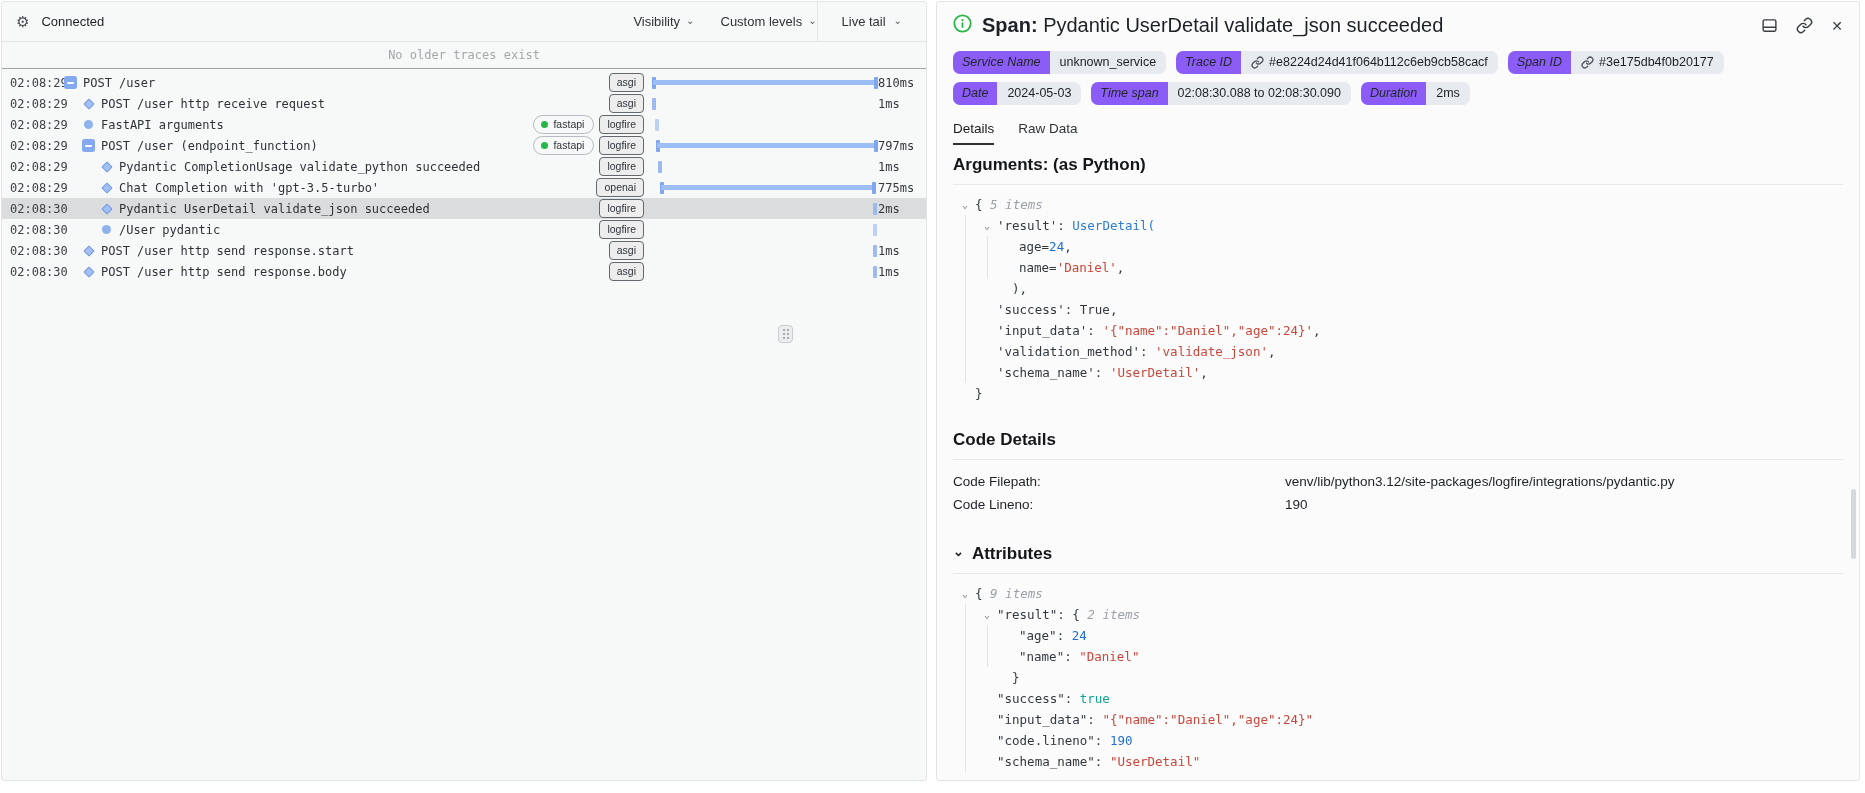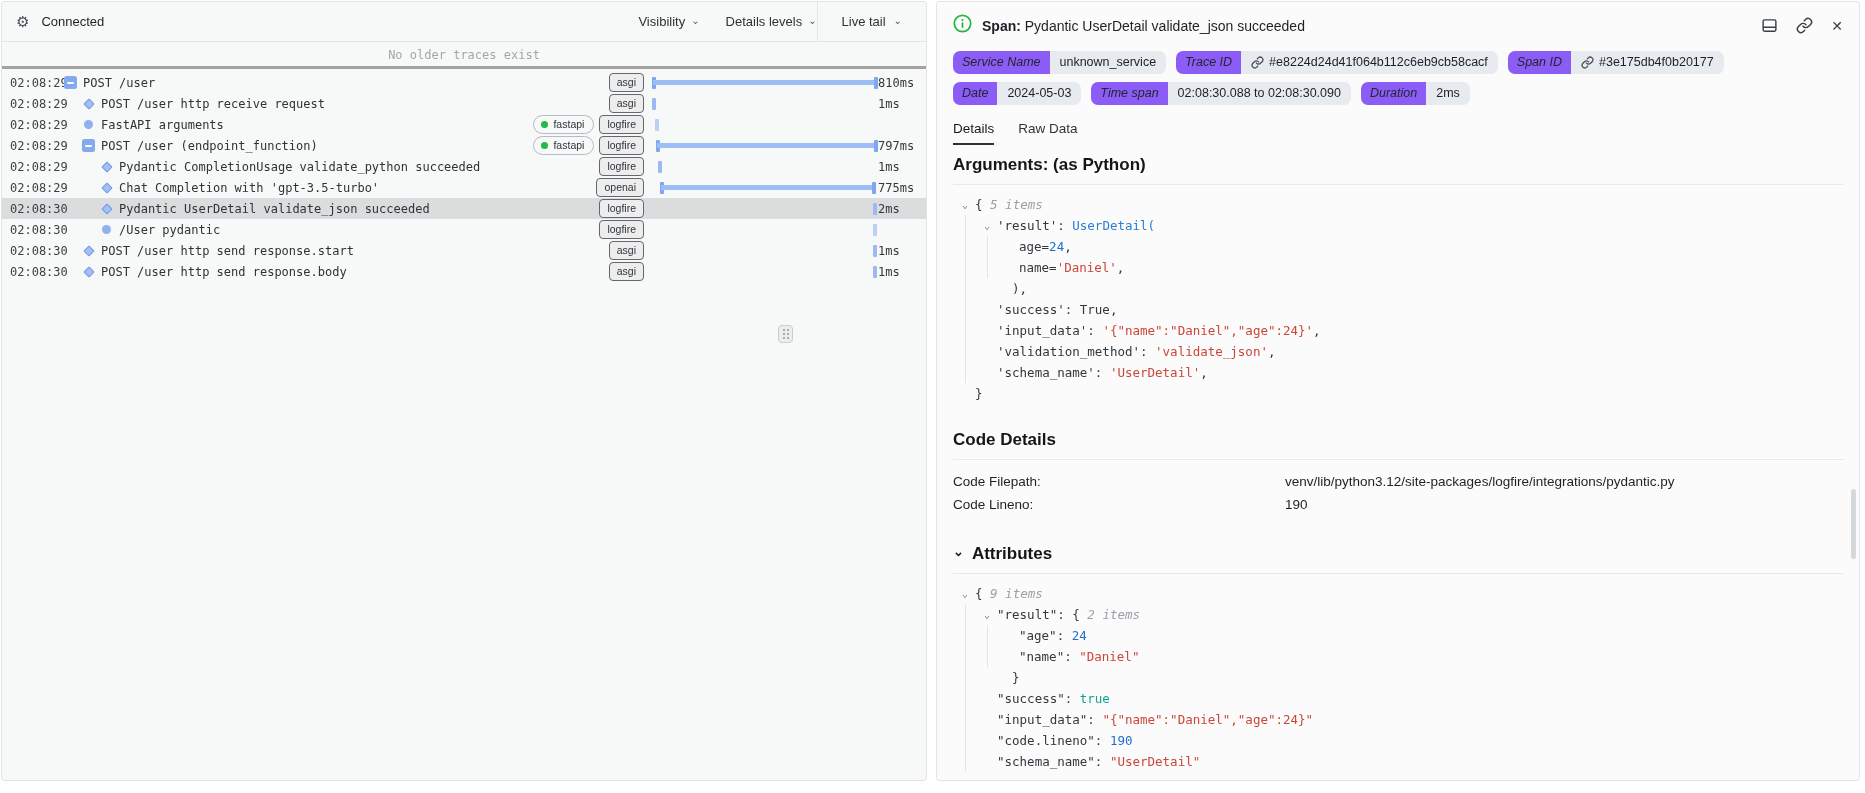--- a/index.html
+++ b/index.html
@@ -12,21 +12,21 @@
 
   
   .lheader { height:40px; border-bottom:1px solid #e4e5e7; display:flex; align-items:center; padding-left:14px; }
   .gear { font-size:15px; color:#4a4f55; margin-right:12px; cursor:pointer; }
   .status { font-size:13px; color:#1d2126; }
   .lcontrols { margin-left:auto; display:flex; align-items:center; height:100%; }
   .hbtn { font-size:13px; color:#2f3337; display:flex; align-items:center; gap:6px; margin-right:26px; cursor:pointer; }
   .chev { font-size:10px; color:#555a60; line-height:1; transform:translateY(-1px); }
   .livetail { height:100%; border-left:1px solid #e4e5e7; display:flex; align-items:center; gap:8px; padding:0 24px; font-size:13px; cursor:pointer; }
 
-  .notice { height:27px; line-height:26px; text-align:center; font-family:"DejaVu Sans Mono",monospace; font-size:12px; color:#a3a7ab; border-bottom:3px solid #a3a3a3; }
+  .notice { height:27px; line-height:26px; text-align:center; font-family:"DejaVu Sans Mono",monospace; font-size:12px; color:#a3a7ab; border-bottom:1px solid #a3a3a3; }
 
   
   .trows { padding-top:3px; }
   .trow { height:21px; display:flex; align-items:center; padding-left:8px; cursor:pointer; }
   .trow.sel { background:var(--sel); }
   .ttime { font-family:"DejaVu Sans Mono",monospace; font-size:12px; color:#3c4146; width:54px; flex:none; }
   .ticon { width:13px; height:13px; flex:none; display:flex; align-items:center; justify-content:center; }
   .ic-expand { width:13px; height:13px; background:#84a9ef; border-radius:2.5px; position:relative; }
   .ic-expand::after { content:""; position:absolute; left:3px; top:5.5px; width:7px; height:2px; background:#fff; border-radius:1px; }
   .ic-diamond { width:8px; height:8px; background:#a3bff5; border:1px solid #6f9be0; transform:rotate(45deg); border-radius:1px; }
@@ -47,21 +47,21 @@
   .tdur { width:48px; flex:none; font-family:"DejaVu Sans Mono",monospace; font-size:12px; color:#33383d; }
 
   .drag-handle { position:absolute; left:778px; top:325px; width:15px; height:18px; background:#eceded; border:1px solid #c9ccd0; border-radius:4px; display:flex; align-items:center; justify-content:center; cursor:col-resize; z-index:5; }
   .drag-handle .dots { display:grid; grid-template-columns:2px 2px; gap:2px; }
   .drag-handle .dots b { width:2px; height:2px; border-radius:50%; background:#8e959c; }
 
   
   .dp-head { padding:12px 16px 0 16px; }
   .title-row { display:flex; align-items:center; gap:10px; }
   .info-ic { flex:none; }
-  .dp-title { font-size:14px; color:#1d2126; }
+  .dp-title { font-size:20px; color:#1d2126; }
   .dp-title b { font-weight:bold; }
   .dp-actions { margin-left:auto; display:flex; align-items:center; gap:18px; color:#3a3f44; }
   .abtn { cursor:pointer; display:flex; align-items:center; }
   .xbtn { font-size:14px; line-height:1; cursor:pointer; color:#3a3f44; }
 
   .chips { display:flex; flex-wrap:wrap; gap:8px 10px; margin-top:14px; max-width:880px; }
   .chip { display:inline-flex; border-radius:7px; overflow:hidden; font-size:12.5px; line-height:1; }
   .chip .cl { background:#8b5cf6; color:#23272c; font-style:italic; padding:5px 9px; }
   .chip .cv { background:#e7eaee; color:#1d2126; padding:5px 10px; display:flex; align-items:center; gap:5px; }
   .chip .cv svg { flex:none; }
@@ -102,21 +102,21 @@
   <section class="panel left">
     <div class="lheader">
       <span class="gear">⚙</span>
       <span class="status">Connected</span>
       <div class="lcontrols">
         <span class="hbtn">
           <span>Visibility</span>
           <span class="chev">⌄</span>
         </span>
         <span class="hbtn" style="margin-right:0;">
-          <span>Details levels</span>
+          <span>Custom levels</span>
           <span class="chev">⌄</span>
         </span>
         <span class="livetail">
           <span>Live tail</span>
           <span class="chev">⌄</span>
         </span>
       </div>
     </div>
     <div class="notice">No older traces exist</div>
     <div class="trows" id="trace-rows">

